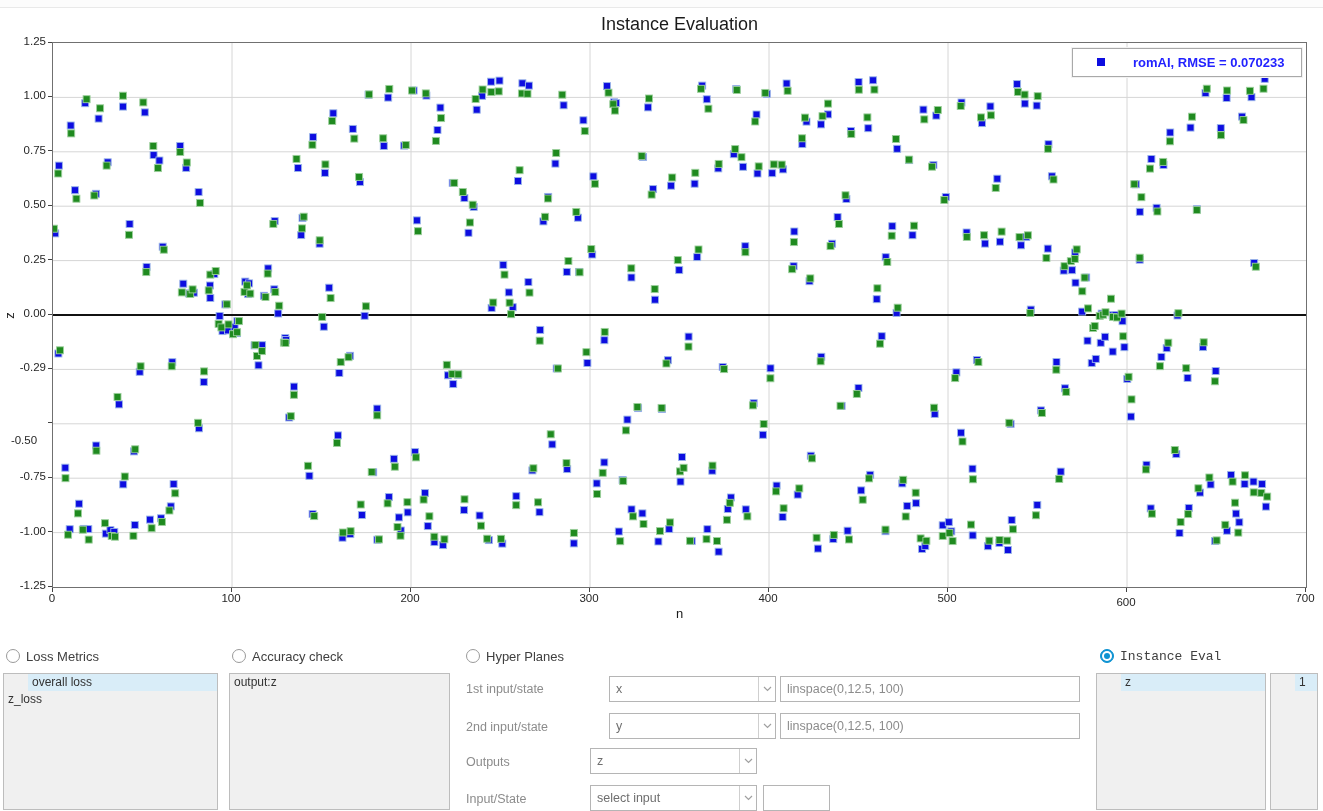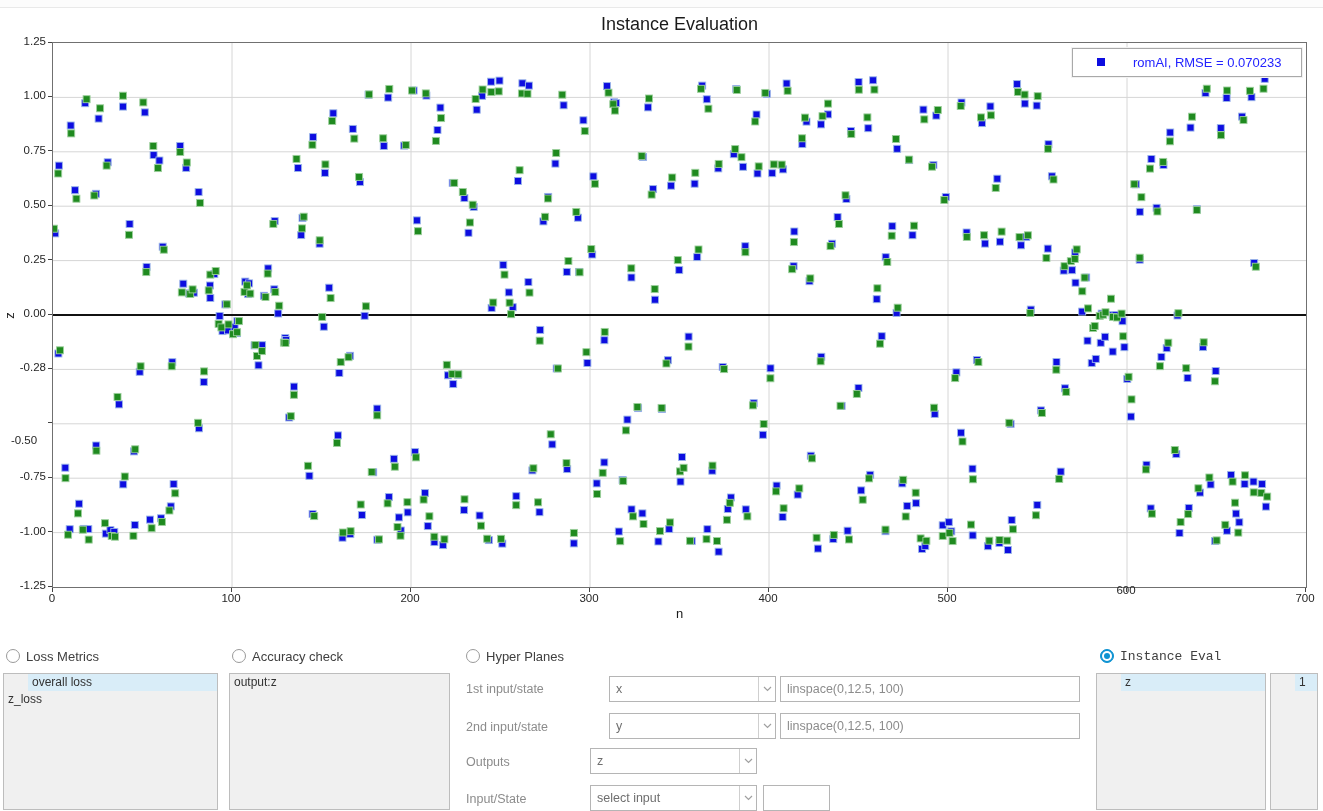--- a/index.html
+++ b/index.html
@@ -19,21 +19,21 @@
   .xtick-label{position:absolute;width:44px;text-align:center;font-size:11.5px;color:#262626;}
   .ytick-label{position:absolute;width:44px;text-align:right;font-size:11.5px;color:#262626;}
   .x-axis-label{position:absolute;left:52px;top:598px;width:1255px;text-align:center;
                 font-size:13px;color:#1a1a1a;}
   .y-axis-label{position:absolute;left:6px;top:300px;font-size:13px;color:#1a1a1a;
                 transform:rotate(-90deg);}
   .legend{position:absolute;right:4px;top:5px;width:230px;background:#ffffff;
           border:1px solid #a9a9a9;padding:3px 0 4px 0;box-shadow:0 0 0 1px #f2f2f2;}
   .legend-row{display:flex;align-items:center;height:20px;}
   .legend-swatch{width:8px;height:8px;margin-left:24px;margin-right:28px;flex:0 0 auto;}
-  .legend-label{font-size:13px;white-space:nowrap;}
+  .legend-label{font-size:13px;white-space:nowrap;font-weight:bold;}
 
   
   .radio-row{position:absolute;display:flex;align-items:center;height:16px;cursor:default;}
   .radio{width:14px;height:14px;border-radius:50%;border:1px solid #9a9a9a;background:#ffffff;
          display:flex;align-items:center;justify-content:center;flex:0 0 auto;}
   .radio .mid{width:10px;height:10px;border-radius:50%;background:transparent;
               display:flex;align-items:center;justify-content:center;}
   .radio .dot{width:6px;height:6px;border-radius:50%;background:transparent;}
   .radio.on{border-color:#0f93d2;background:#0f93d2;}
   .radio.on .mid{background:#ffffff;}
@@ -777,37 +777,37 @@
       <div class="xtick-label" style="left: 209px; top: 584px;">100</div>
       <div class="tick" style="left: 409.5px; top: 580px; width: 1px; height: 4px;"></div>
       <div class="xtick-label" style="left: 388px; top: 584px;">200</div>
       <div class="tick" style="left: 588.5px; top: 580px; width: 1px; height: 4px;"></div>
       <div class="xtick-label" style="left: 567px; top: 584px;">300</div>
       <div class="tick" style="left: 767.5px; top: 580px; width: 1px; height: 4px;"></div>
       <div class="xtick-label" style="left: 746px; top: 584px;">400</div>
       <div class="tick" style="left: 946.5px; top: 580px; width: 1px; height: 4px;"></div>
       <div class="xtick-label" style="left: 925px; top: 584px;">500</div>
       <div class="tick" style="left: 1125.5px; top: 580px; width: 1px; height: 4px;"></div>
-      <div class="xtick-label" style="left: 1104px; top: 576px;">600</div>
+      <div class="xtick-label" style="left: 1104px; top: 588px;">600</div>
       <div class="tick" style="left: 1304.5px; top: 580px; width: 1px; height: 4px;"></div>
       <div class="xtick-label" style="left: 1283px; top: 584px;">700</div>
       <div class="tick" style="left: 48px; top: 33.5px; width: 4px; height: 1px;"></div>
       <div class="ytick-label" style="left: 2px; top: 27px;">1.25</div>
       <div class="tick" style="left: 48px; top: 87.9px; width: 4px; height: 1px;"></div>
       <div class="ytick-label" style="left: 2px; top: 81.4px;">1.00</div>
       <div class="tick" style="left: 48px; top: 142.3px; width: 4px; height: 1px;"></div>
       <div class="ytick-label" style="left: 2px; top: 135.8px;">0.75</div>
       <div class="tick" style="left: 48px; top: 196.7px; width: 4px; height: 1px;"></div>
       <div class="ytick-label" style="left: 2px; top: 190.2px;">0.50</div>
       <div class="tick" style="left: 48px; top: 251.1px; width: 4px; height: 1px;"></div>
       <div class="ytick-label" style="left: 2px; top: 244.6px;">0.25</div>
       <div class="tick" style="left: 48px; top: 305.5px; width: 4px; height: 1px;"></div>
       <div class="ytick-label" style="left: 2px; top: 299px;">0.00</div>
       <div class="tick" style="left: 48px; top: 359.9px; width: 4px; height: 1px;"></div>
-      <div class="ytick-label" style="left: 2px; top: 353.4px;">-0.28</div>
+      <div class="ytick-label" style="left: 2px; top: 353.4px;">-0.29</div>
       <div class="tick" style="left: 48px; top: 414.3px; width: 4px; height: 1px;"></div>
       <div class="ytick-label" style="left: 2px; top: 426px; text-align: center;">-0.50</div>
       <div class="tick" style="left: 48px; top: 468.7px; width: 4px; height: 1px;"></div>
       <div class="ytick-label" style="left: 2px; top: 462.2px;">-0.75</div>
       <div class="tick" style="left: 48px; top: 523.1px; width: 4px; height: 1px;"></div>
       <div class="ytick-label" style="left: 2px; top: 516.6px;">-1.00</div>
       <div class="tick" style="left: 48px; top: 577.5px; width: 4px; height: 1px;"></div>
       <div class="ytick-label" style="left: 2px; top: 571px;">-1.25</div>
     </div>
 

